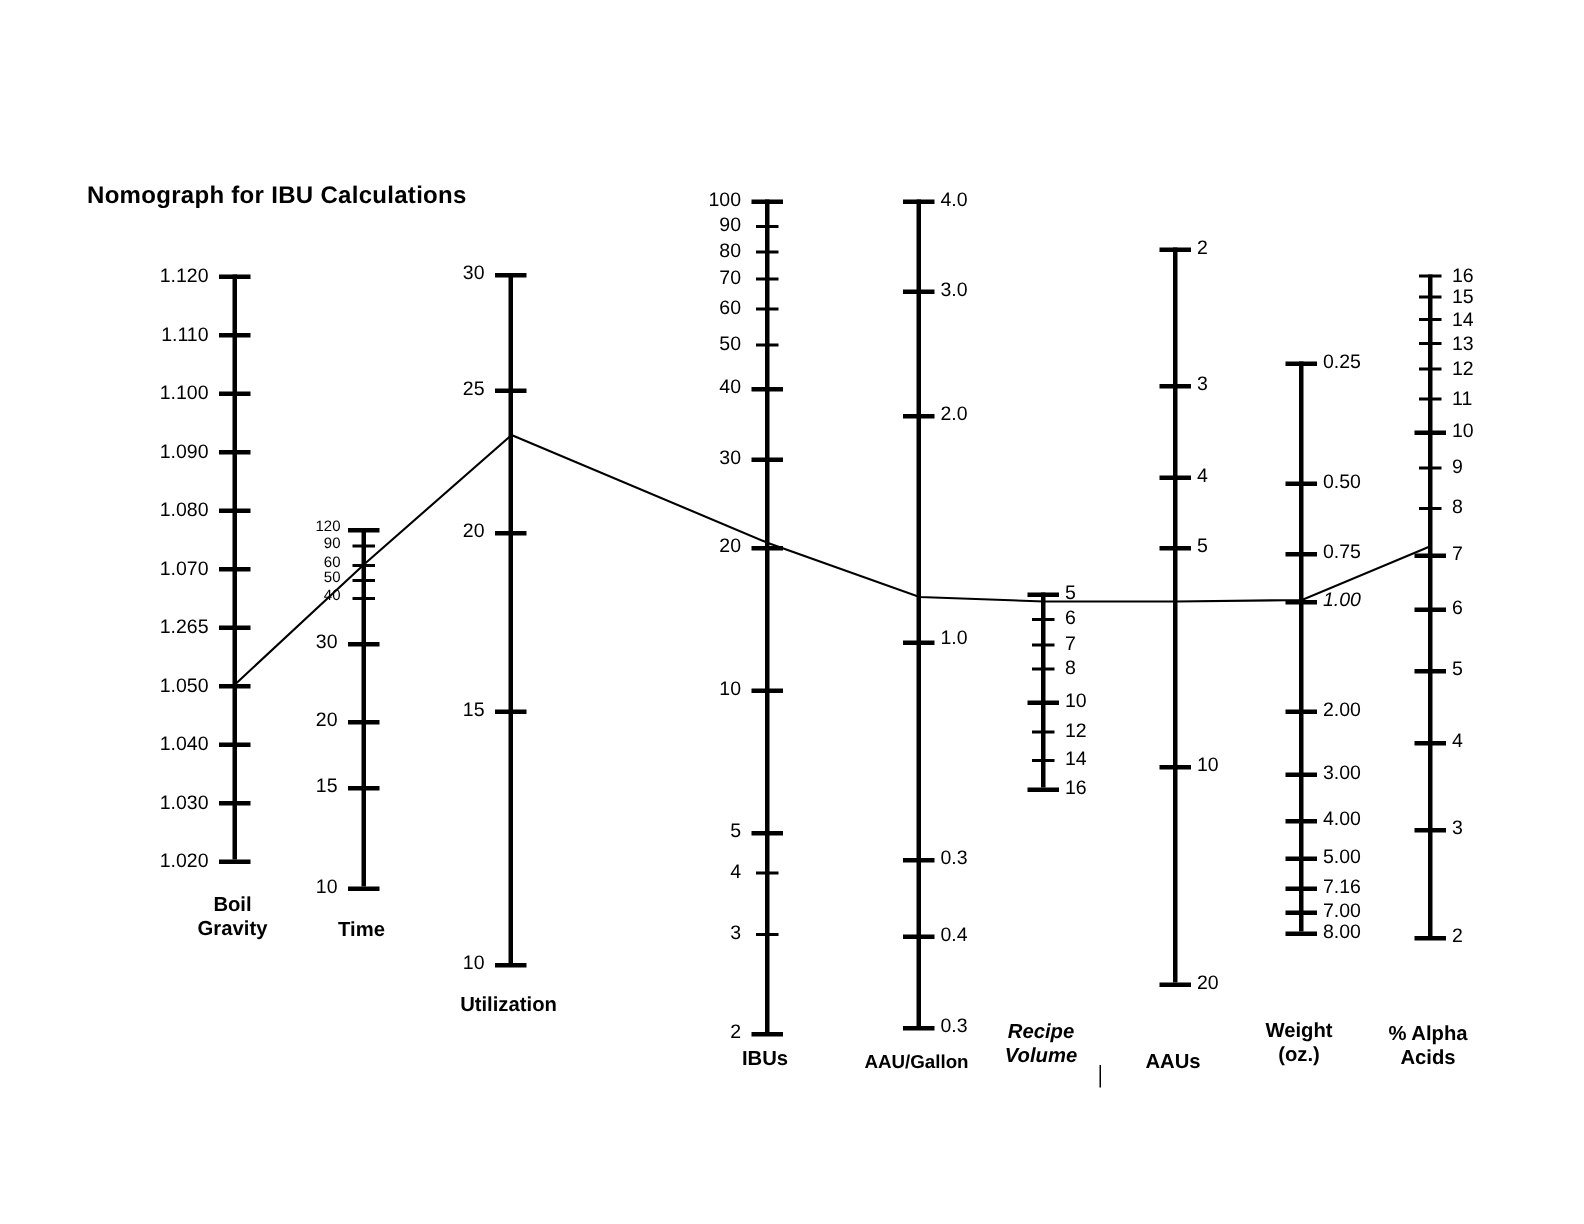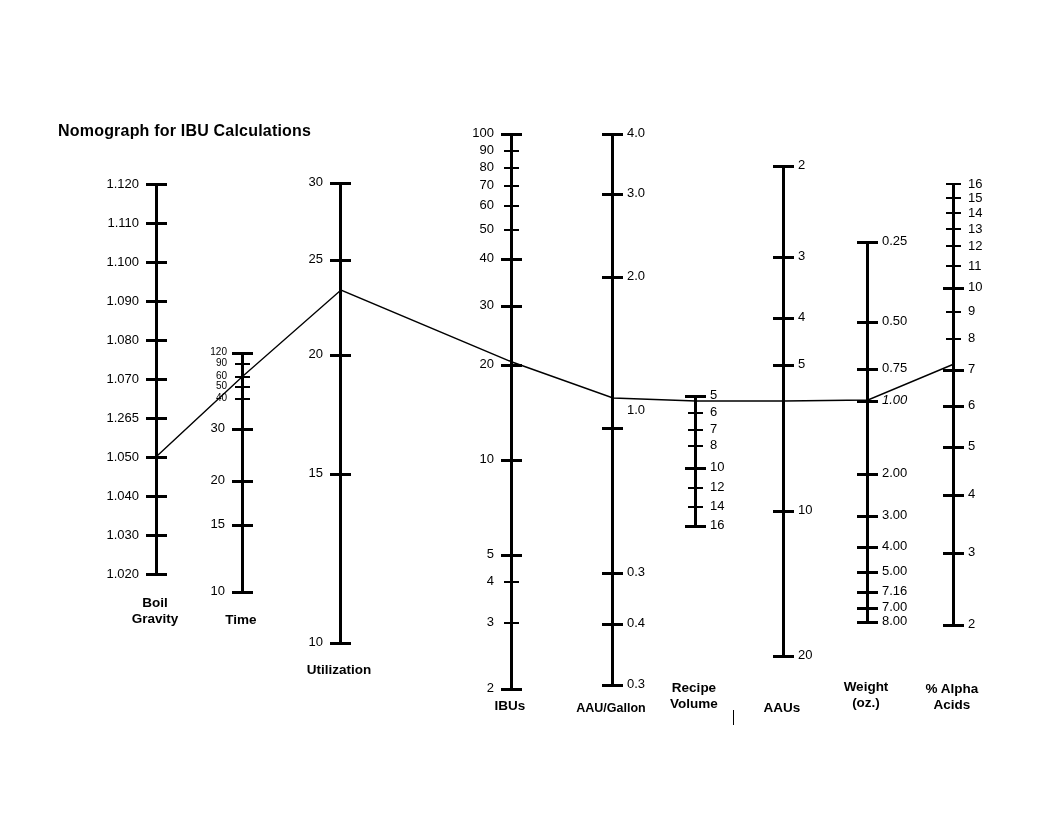--- a/index.html
+++ b/index.html
@@ -198,21 +198,21 @@
   <div class="axis" style="left:611px; top:110px; height:551px;">
     <div class="spine" style="height:551px;"></div>
 
     <div class="tick major" style="top:0px;"></div>
     <div class="ticklabel right" style="top:-7px;">4.0</div>
     <div class="tick major" style="top:60px;"></div>
     <div class="ticklabel right" style="top:53px;">3.0</div>
     <div class="tick major" style="top:143px;"></div>
     <div class="ticklabel right" style="top:136px;">2.0</div>
     <div class="tick major" style="top:294px;"></div>
-    <div class="ticklabel right" style="top:270px;text-align:right;">1.0</div>
+    <div class="ticklabel right" style="top:285px;text-align:right;">1.0</div>
     <div class="tick major" style="top:439px;"></div>
     <div class="ticklabel right" style="top:432px;">0.3</div>
     <div class="tick major" style="top:490px;"></div>
     <div class="ticklabel right" style="top:483px;">0.4</div>
     <div class="tick major" style="top:551px;"></div>
     <div class="ticklabel right" style="top:544px;">0.3</div>
 
     <div class="axistitle" style="left:-60px; top:567px; width:120px; font-size:12.5px;">AAU/Gallon</div>
   </div>
 
@@ -229,21 +229,21 @@
     <div class="ticklabel right" style="top:43px;">8</div>
     <div class="tick major" style="top:72px;"></div>
     <div class="ticklabel right" style="top:65px;">10</div>
     <div class="tick minor" style="top:92px;"></div>
     <div class="ticklabel right" style="top:85px;">12</div>
     <div class="tick minor" style="top:111px;"></div>
     <div class="ticklabel right" style="top:104px;">14</div>
     <div class="tick major" style="top:130px;"></div>
     <div class="ticklabel right" style="top:123px;">16</div>
 
-    <div class="axistitle" style="left:-58px; top:285px; width:116px;">Recipe
+    <div class="axistitle" style="left:-58px; top:285px; width:116px;font-style:italic;">Recipe
 Volume</div>
     <div class="caret" style="left:39px; top:315px;"></div>
   </div>
 
   <div class="axis" style="left:782px; top:142px; height:490px;">
     <div class="spine" style="height:490px;"></div>
 
     <div class="tick major" style="top:0px;"></div>
     <div class="ticklabel right" style="top:-7px;">2</div>
     <div class="tick major" style="top:91px;"></div>

